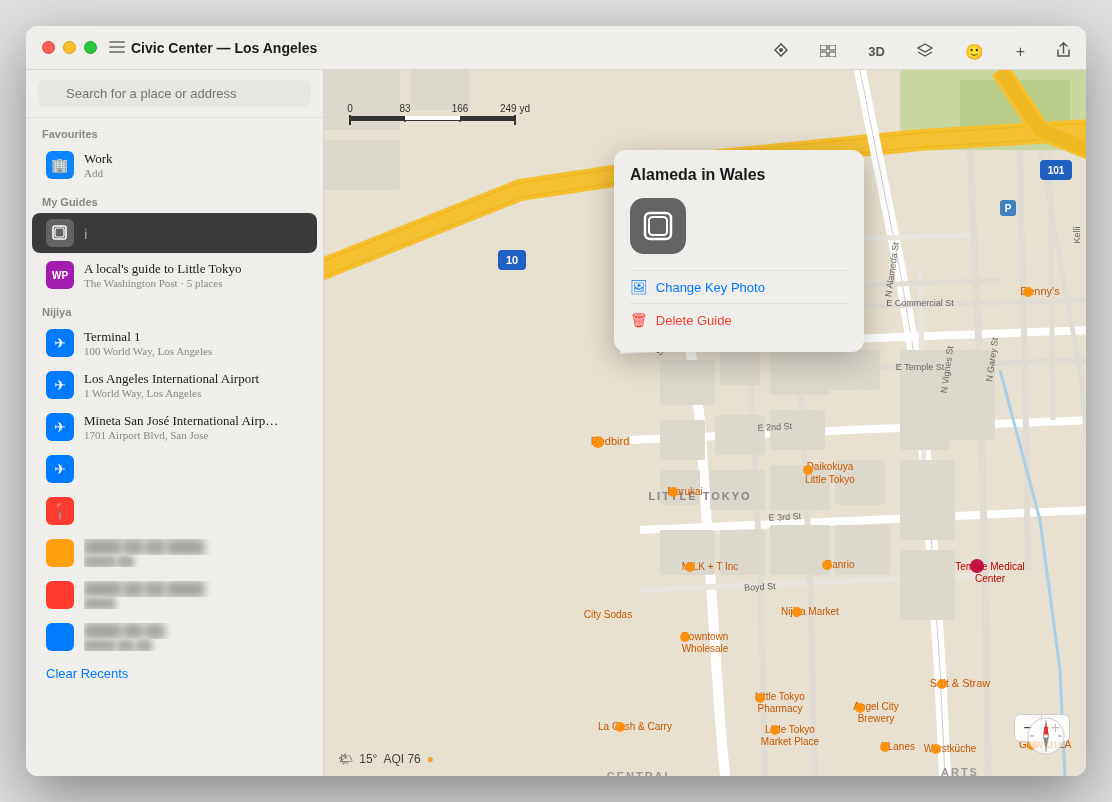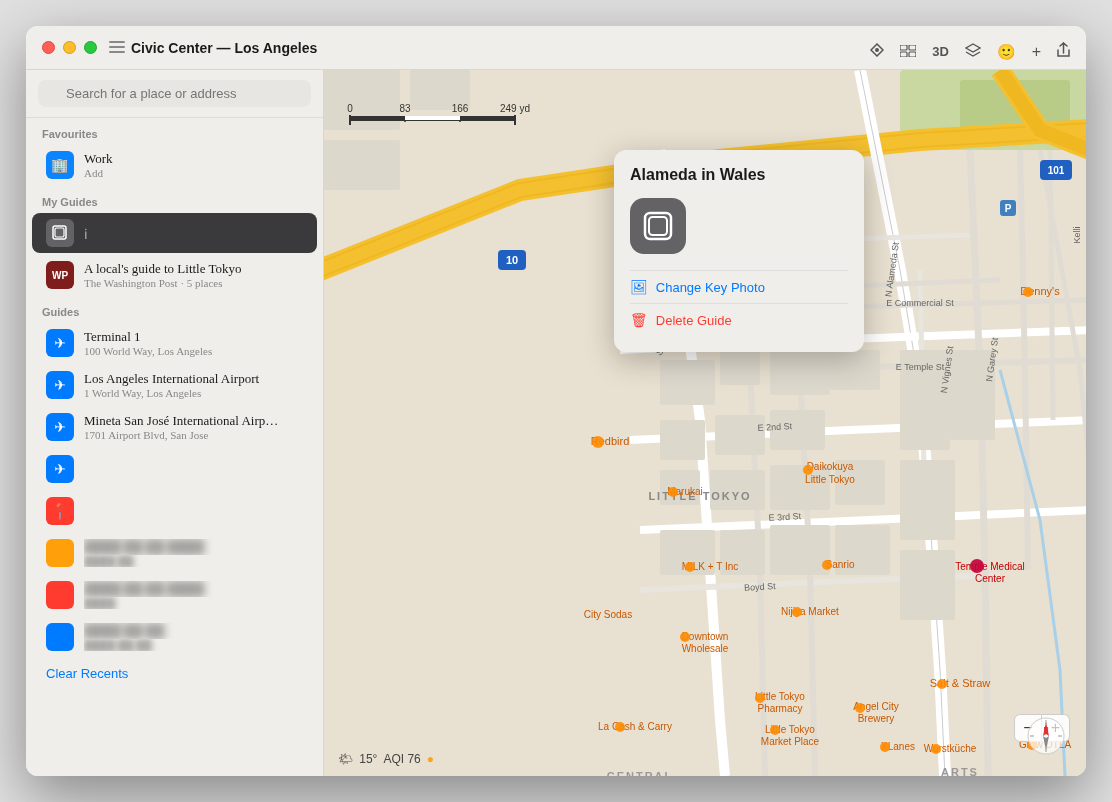--- a/index.html
+++ b/index.html
@@ -51,21 +51,21 @@
       align-items: center;
       gap: 0;
     }
     .titlebar-title {
       font-size: 14px;
       font-weight: 600;
       color: #1a1a1a;
     }
     .titlebar-actions {
       display: flex;
-      gap: 16px;
+      gap: 32px;
       align-items: center;
       color: #555;
       font-size: 16px;
       margin-top: 8px;
     }
     .titlebar-actions span {
       cursor: pointer;
       color: #555;
     }
     .content {
@@ -135,21 +135,21 @@
       width: 28px;
       height: 28px;
       border-radius: 6px;
       display: flex;
       align-items: center;
       justify-content: center;
       font-size: 14px;
       flex-shrink: 0;
     }
     .icon-blue { background: #0a84ff; color: white; }
-    .icon-black { background: #7f1d1d; color: white; }
+    .icon-black { background: #a21caf; color: white; }
     .icon-gray { background: #636366; color: white; }
     .icon-airplane { background: #007aff; color: white; }
     .icon-red-pin { background: #ff3b30; color: white; }
     .icon-yellow { background: #ff9f0a; color: white; }
     .icon-red { background: #ff3b30; color: white; }
     .icon-blue-sq { background: #007aff; color: white; }
     .item-text { flex: 1; min-width: 0; font-family: Liberation Serif, serif; }
     .item-title {
       font-size: 13px;
       font-weight: 500;
@@ -379,21 +379,21 @@
         <div class="item-info">ℹ</div>
       </div>
       <div class="sidebar-item">
         <div class="item-icon icon-black" style="font-size:10px;font-weight:bold;">WP</div>
         <div class="item-text">
           <div class="item-title">A local's guide to Little Tokyo</div>
           <div class="item-sub">The Washington Post · 5 places</div>
         </div>
       </div>
 
-      <div class="section-label">Guides</div>
+      <div class="section-label">Nijiya</div>
 
       <div class="sidebar-item">
         <div class="item-icon icon-airplane">✈</div>
         <div class="item-text">
           <div class="item-title">Terminal 1</div>
           <div class="item-sub">100 World Way, Los Angeles</div>
         </div>
       </div>
       <div class="sidebar-item">
         <div class="item-icon icon-airplane">✈</div>

